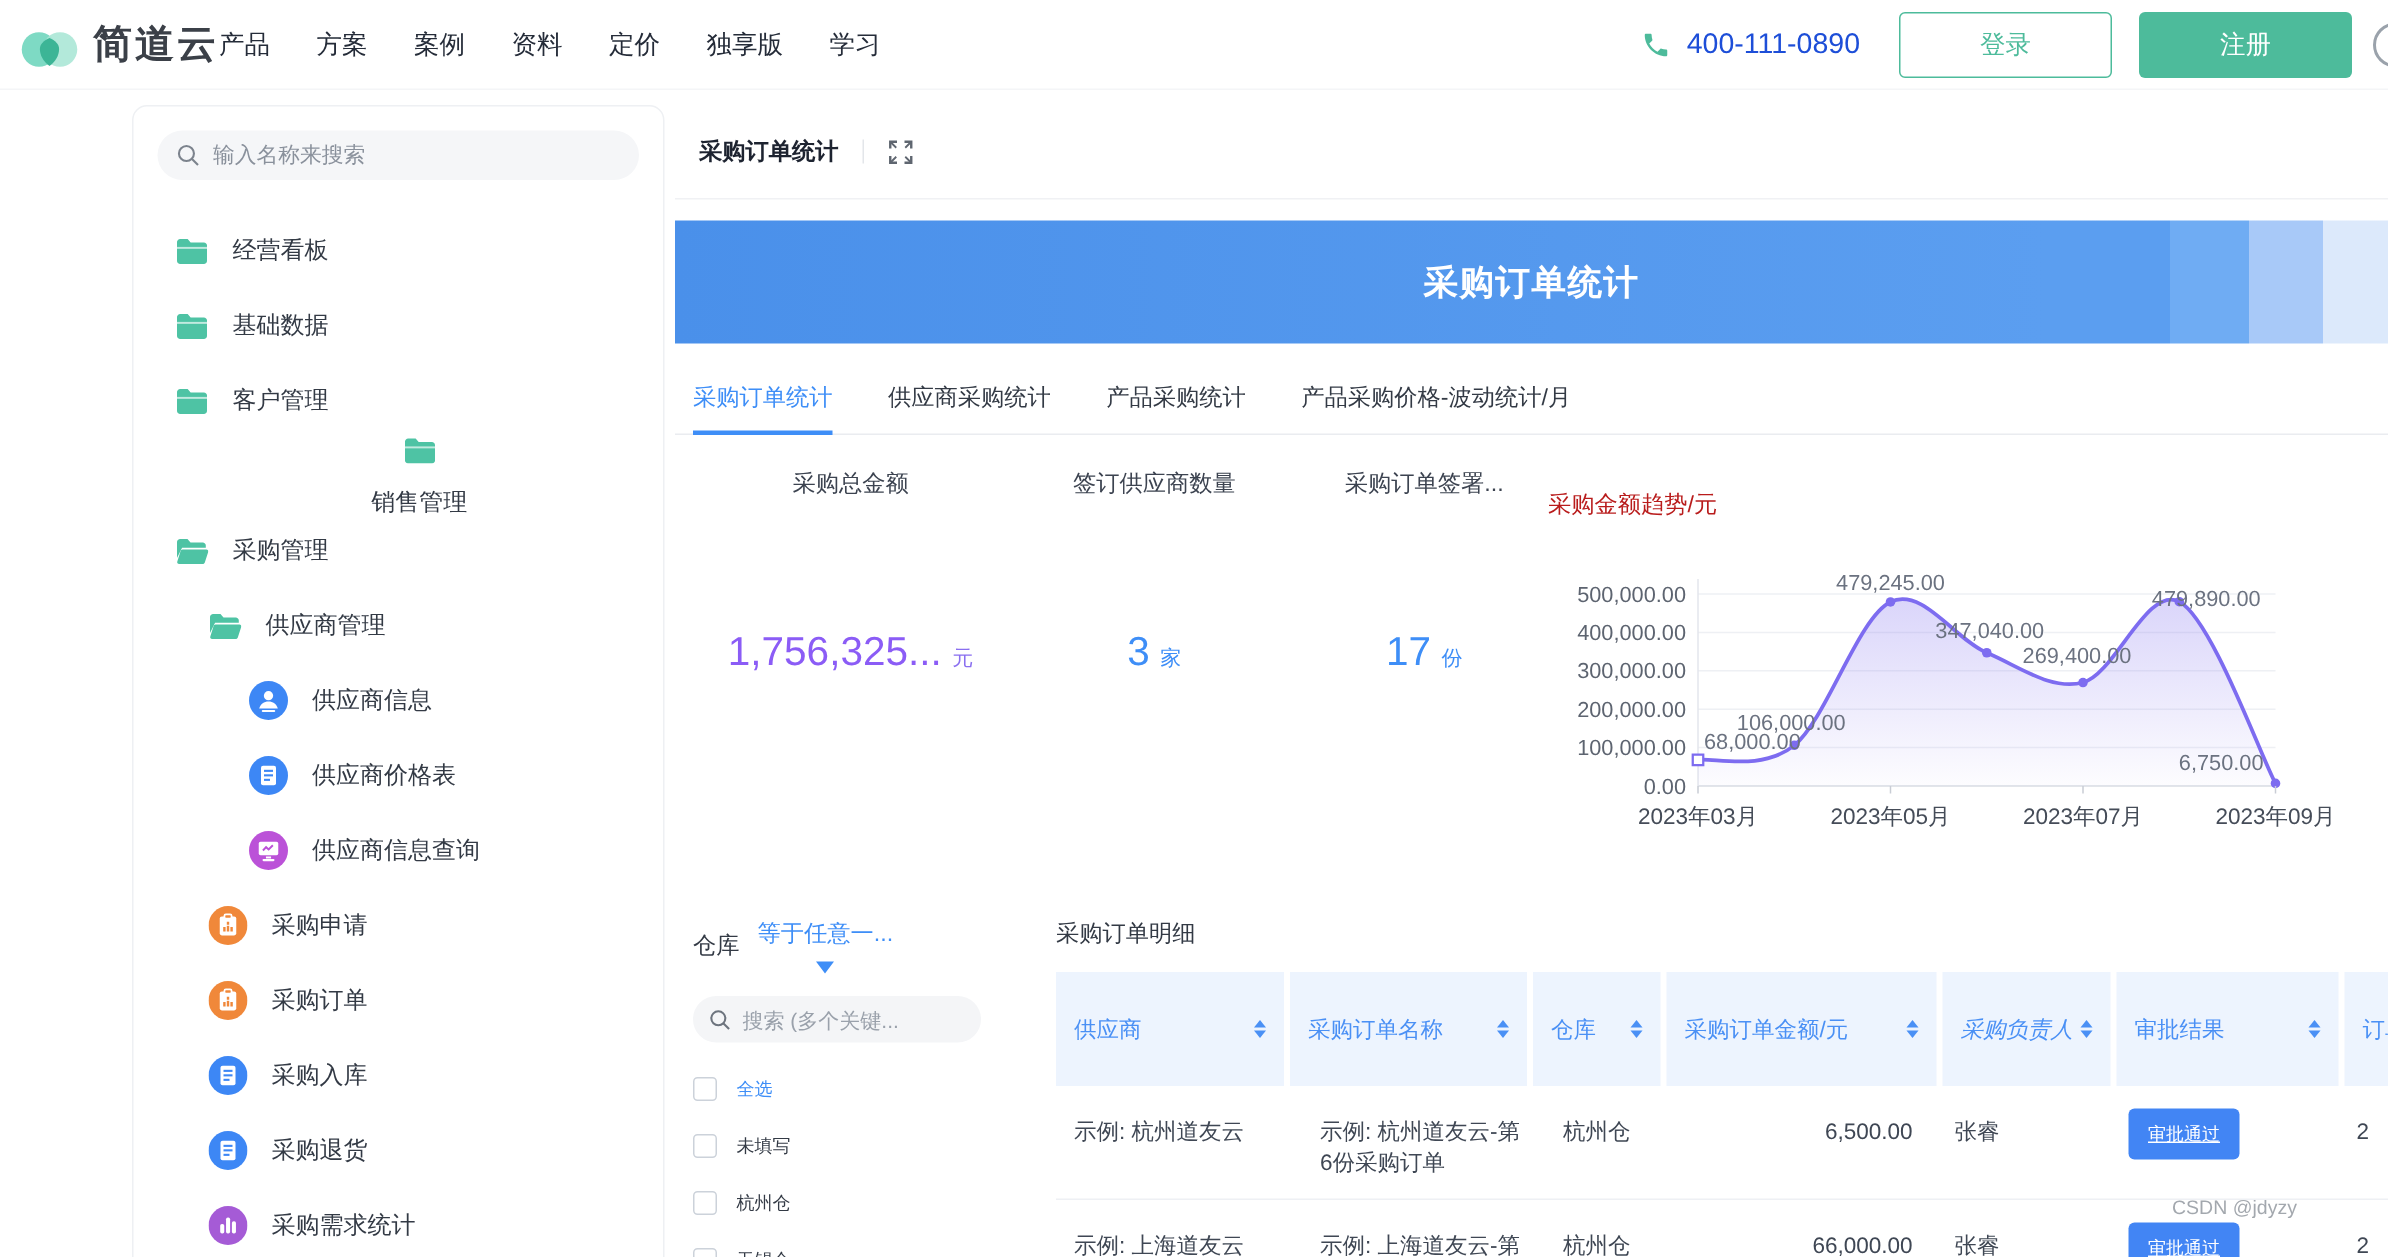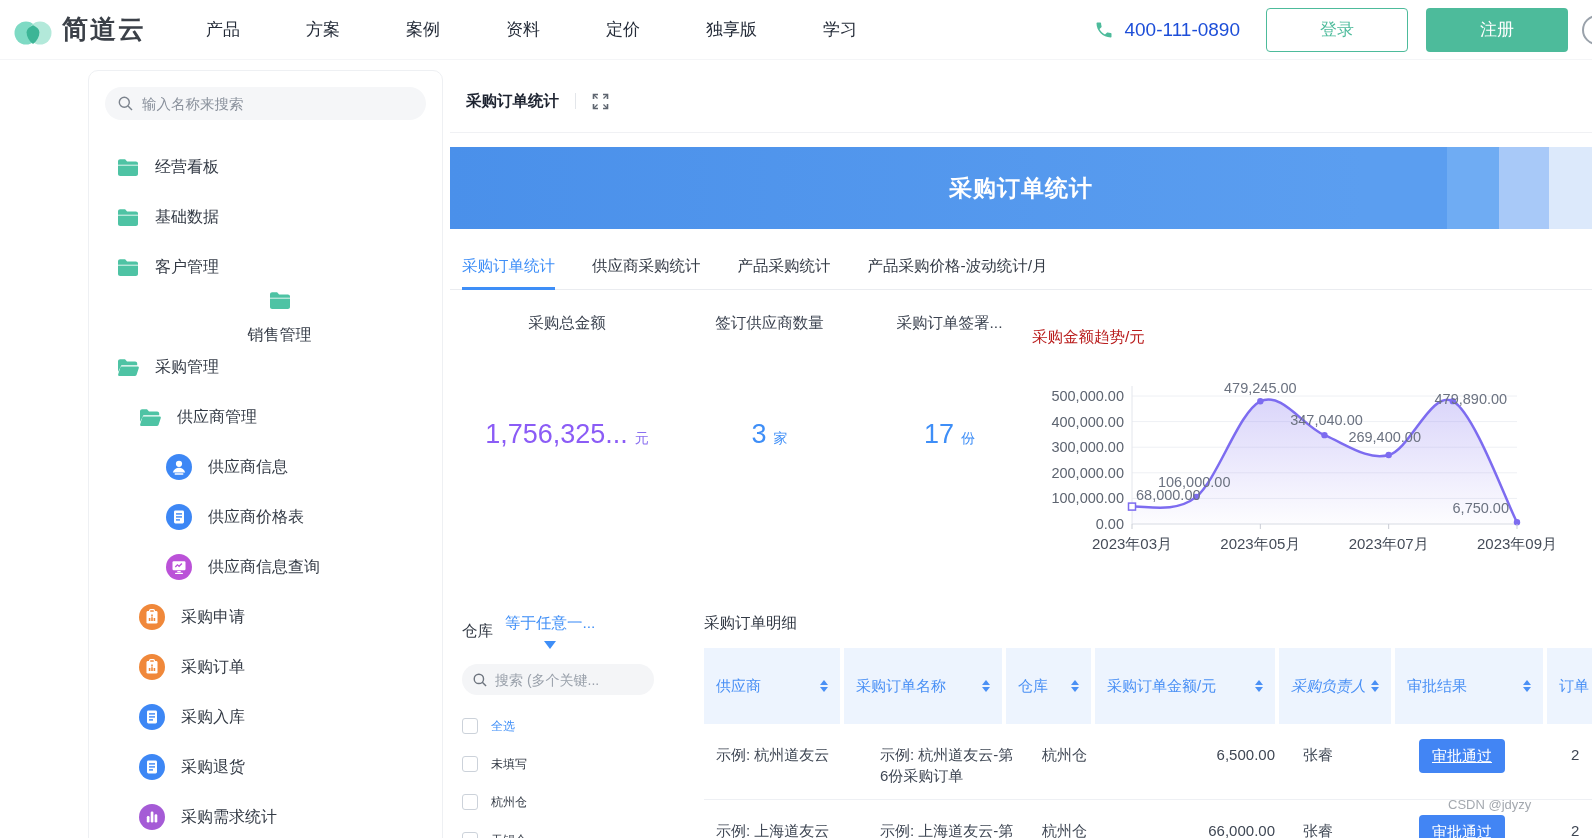--- a/index.html
+++ b/index.html
@@ -4,21 +4,21 @@
 <style>
   * { margin:0; padding:0; box-sizing:border-box; }
   html,body { width:1592px; height:838px; overflow:hidden; background:#fff;
     font-family:"Liberation Sans","DejaVu Sans",sans-serif; position:relative; }
 
   
   .nav { position:absolute; top:0; left:0; right:0; height:60px; display:flex; align-items:center;
     padding-left:12px; background:#fff; border-bottom:1px solid #f4f5f7; }
   .logo { display:flex; align-items:center; gap:8px; cursor:pointer; }
   .logo-text { font-size:26px; font-weight:bold; color:#3b4048; letter-spacing:2px; }
-  .menu { display:flex; gap:66px; margin-left:60px; }
+  .menu { display:flex; gap:31px; }
   .menu-item { font-size:17px; color:#252c39; cursor:pointer; white-space:nowrap; }
   .nav-right { margin-left:auto; display:flex; align-items:center; }
   .phone { display:flex; align-items:center; gap:10px; font-size:19px; color:#1d4ed8; font-weight:500; }
   .btn-login { width:142px; height:44px; border:1px solid #4dbb9b; color:#4dbb9b; background:#fff;
     border-radius:4px; font-size:17px; margin-left:26px; cursor:pointer; }
   .btn-register { width:142px; height:44px; background:#4dbb9b; color:#fff; border:none;
     border-radius:4px; font-size:17px; margin-left:18px; cursor:pointer; }
   .nav-extra { width:30px; height:30px; border:2px solid #9aa2ab; border-radius:50%;
     margin-left:14px; margin-right:-20px; flex:none; }
 
@@ -92,21 +92,21 @@
   .tri-up { width:0; height:0; border-left:4px solid transparent; border-right:4px solid transparent;
     border-bottom:5px solid #4a90f5; }
   .tri-down { width:0; height:0; border-left:4px solid transparent; border-right:4px solid transparent;
     border-top:5px solid #4a90f5; }
   .trow { display:flex; gap:4px; border-bottom:1px solid #eef0f4; min-height:76px; }
   .td { padding:20px 12px 8px 12px; font-size:15px; color:#3f4754; flex:none; line-height:21px;
     display:flex; align-items:flex-start; }
   .td.num { justify-content:flex-end; text-align:right; }
   .td.wrap { display:block; white-space:normal; }
   .approve-btn { background:#4285f4; color:#fff; border:none; border-radius:4px; height:34px;
-    padding:0 13px; font-size:15px; text-decoration:underline; cursor:pointer; margin-top:-5px; }
+    padding:0 13px; font-size:12px; text-decoration:underline; cursor:pointer; margin-top:-5px; }
 
   .watermark { position:absolute; left:1448px; top:797px; font-size:13px; color:#8d939b;
     opacity:.8; z-index:9; white-space:nowrap; pointer-events:none; }
 </style>
 </head>
 <body>
 
 <header class="nav">
   <div class="logo">
     <span class="tree-ico">
@@ -438,21 +438,21 @@
           <div class="option-row">
             <span class="checkbox"></span>
             <span class="option-label">无锡仓</span>
           </div>
         </div>
     </div>
 
     <div class="table-col">
       <div class="table-title">采购订单明细</div>
       <div class="thead" id="thead">
-          <div class="th" style="width: 136px;">
+          <div class="th" style="width: 152px;">
             <span class="lbl">供应商</span>
             <span class="sort">
               <span class="tri-up"></span>
               <span class="tri-down"></span>
             </span>
           </div>
           <div class="th" style="width: 158px;">
             <span class="lbl">采购订单名称</span>
             <span class="sort">
               <span class="tri-up"></span>

